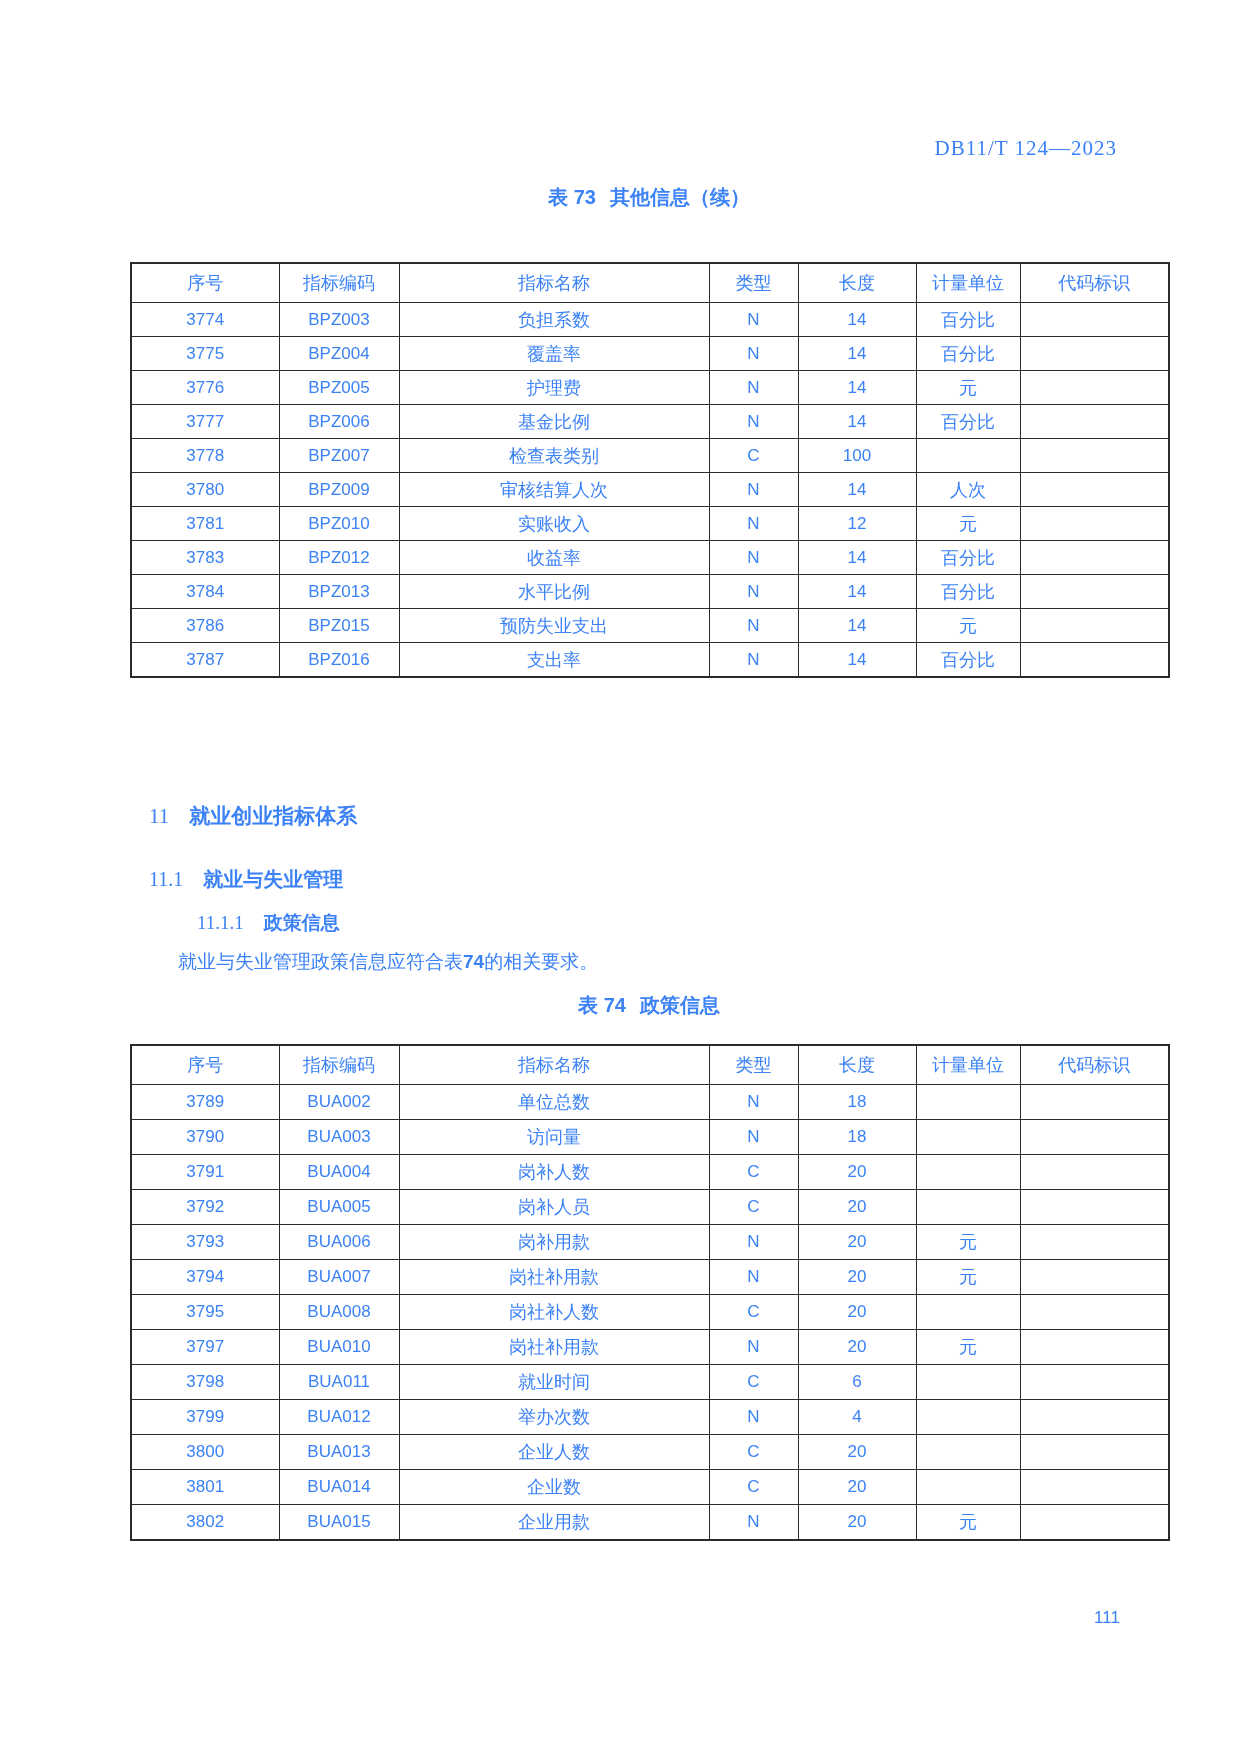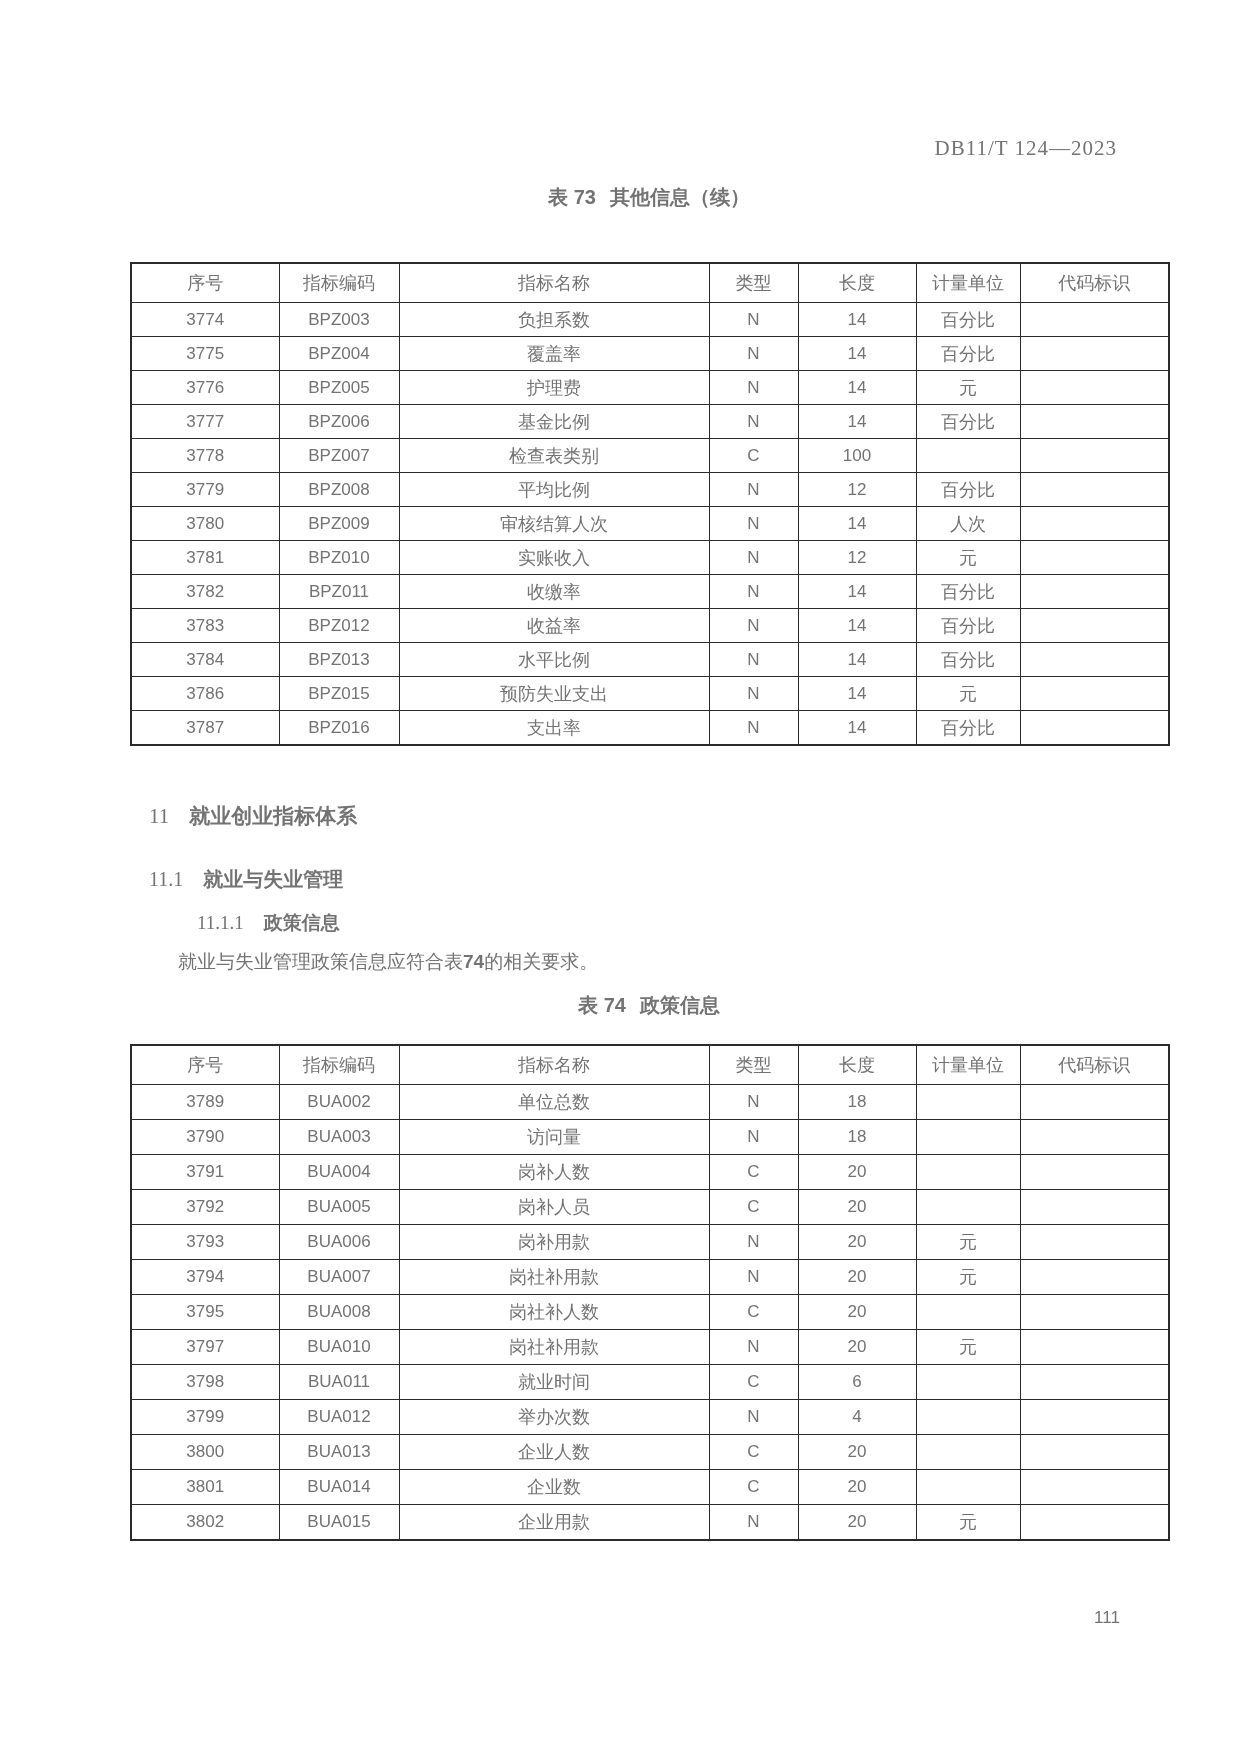--- a/index.html
+++ b/index.html
@@ -1,21 +1,21 @@
 <!DOCTYPE html>
 <html><head>
 <meta charset="utf-8">
 <style>
   html,body{margin:0;padding:0;background:#ffffff;}
   .page{
     position:relative;
     width:1240px;
     height:1755px;
     background:#ffffff;
-    color:#737373;
+    color:#3b82f6;
     font-family:"Liberation Serif","DejaVu Serif",serif;
     overflow:hidden;
   }
   .doc-number{
     position:absolute; top:136px; right:123px;
     font-size:21px; letter-spacing:1px;
     font-family:"Liberation Serif","DejaVu Serif",serif;
   }
   .tbl-caption{
     position:absolute; left:130px; width:1038px;
@@ -156,53 +156,35 @@
         <tr>
           <td>3778</td>
           <td>BPZ007</td>
           <td>检查表类别</td>
           <td>C</td>
           <td>100</td>
           <td></td>
           <td></td>
         </tr>
         <tr>
-          <td>3779</td>
-          <td>BPZ008</td>
-          <td>平均比例</td>
-          <td>N</td>
-          <td>12</td>
-          <td>百分比</td>
-          <td></td>
-        </tr>
-        <tr>
           <td>3780</td>
           <td>BPZ009</td>
           <td>审核结算人次</td>
           <td>N</td>
           <td>14</td>
           <td>人次</td>
           <td></td>
         </tr>
         <tr>
           <td>3781</td>
           <td>BPZ010</td>
           <td>实账收入</td>
           <td>N</td>
           <td>12</td>
           <td>元</td>
-          <td></td>
-        </tr>
-        <tr>
-          <td>3782</td>
-          <td>BPZ011</td>
-          <td>收缴率</td>
-          <td>N</td>
-          <td>14</td>
-          <td>百分比</td>
           <td></td>
         </tr>
         <tr>
           <td>3783</td>
           <td>BPZ012</td>
           <td>收益率</td>
           <td>N</td>
           <td>14</td>
           <td>百分比</td>
           <td></td>

